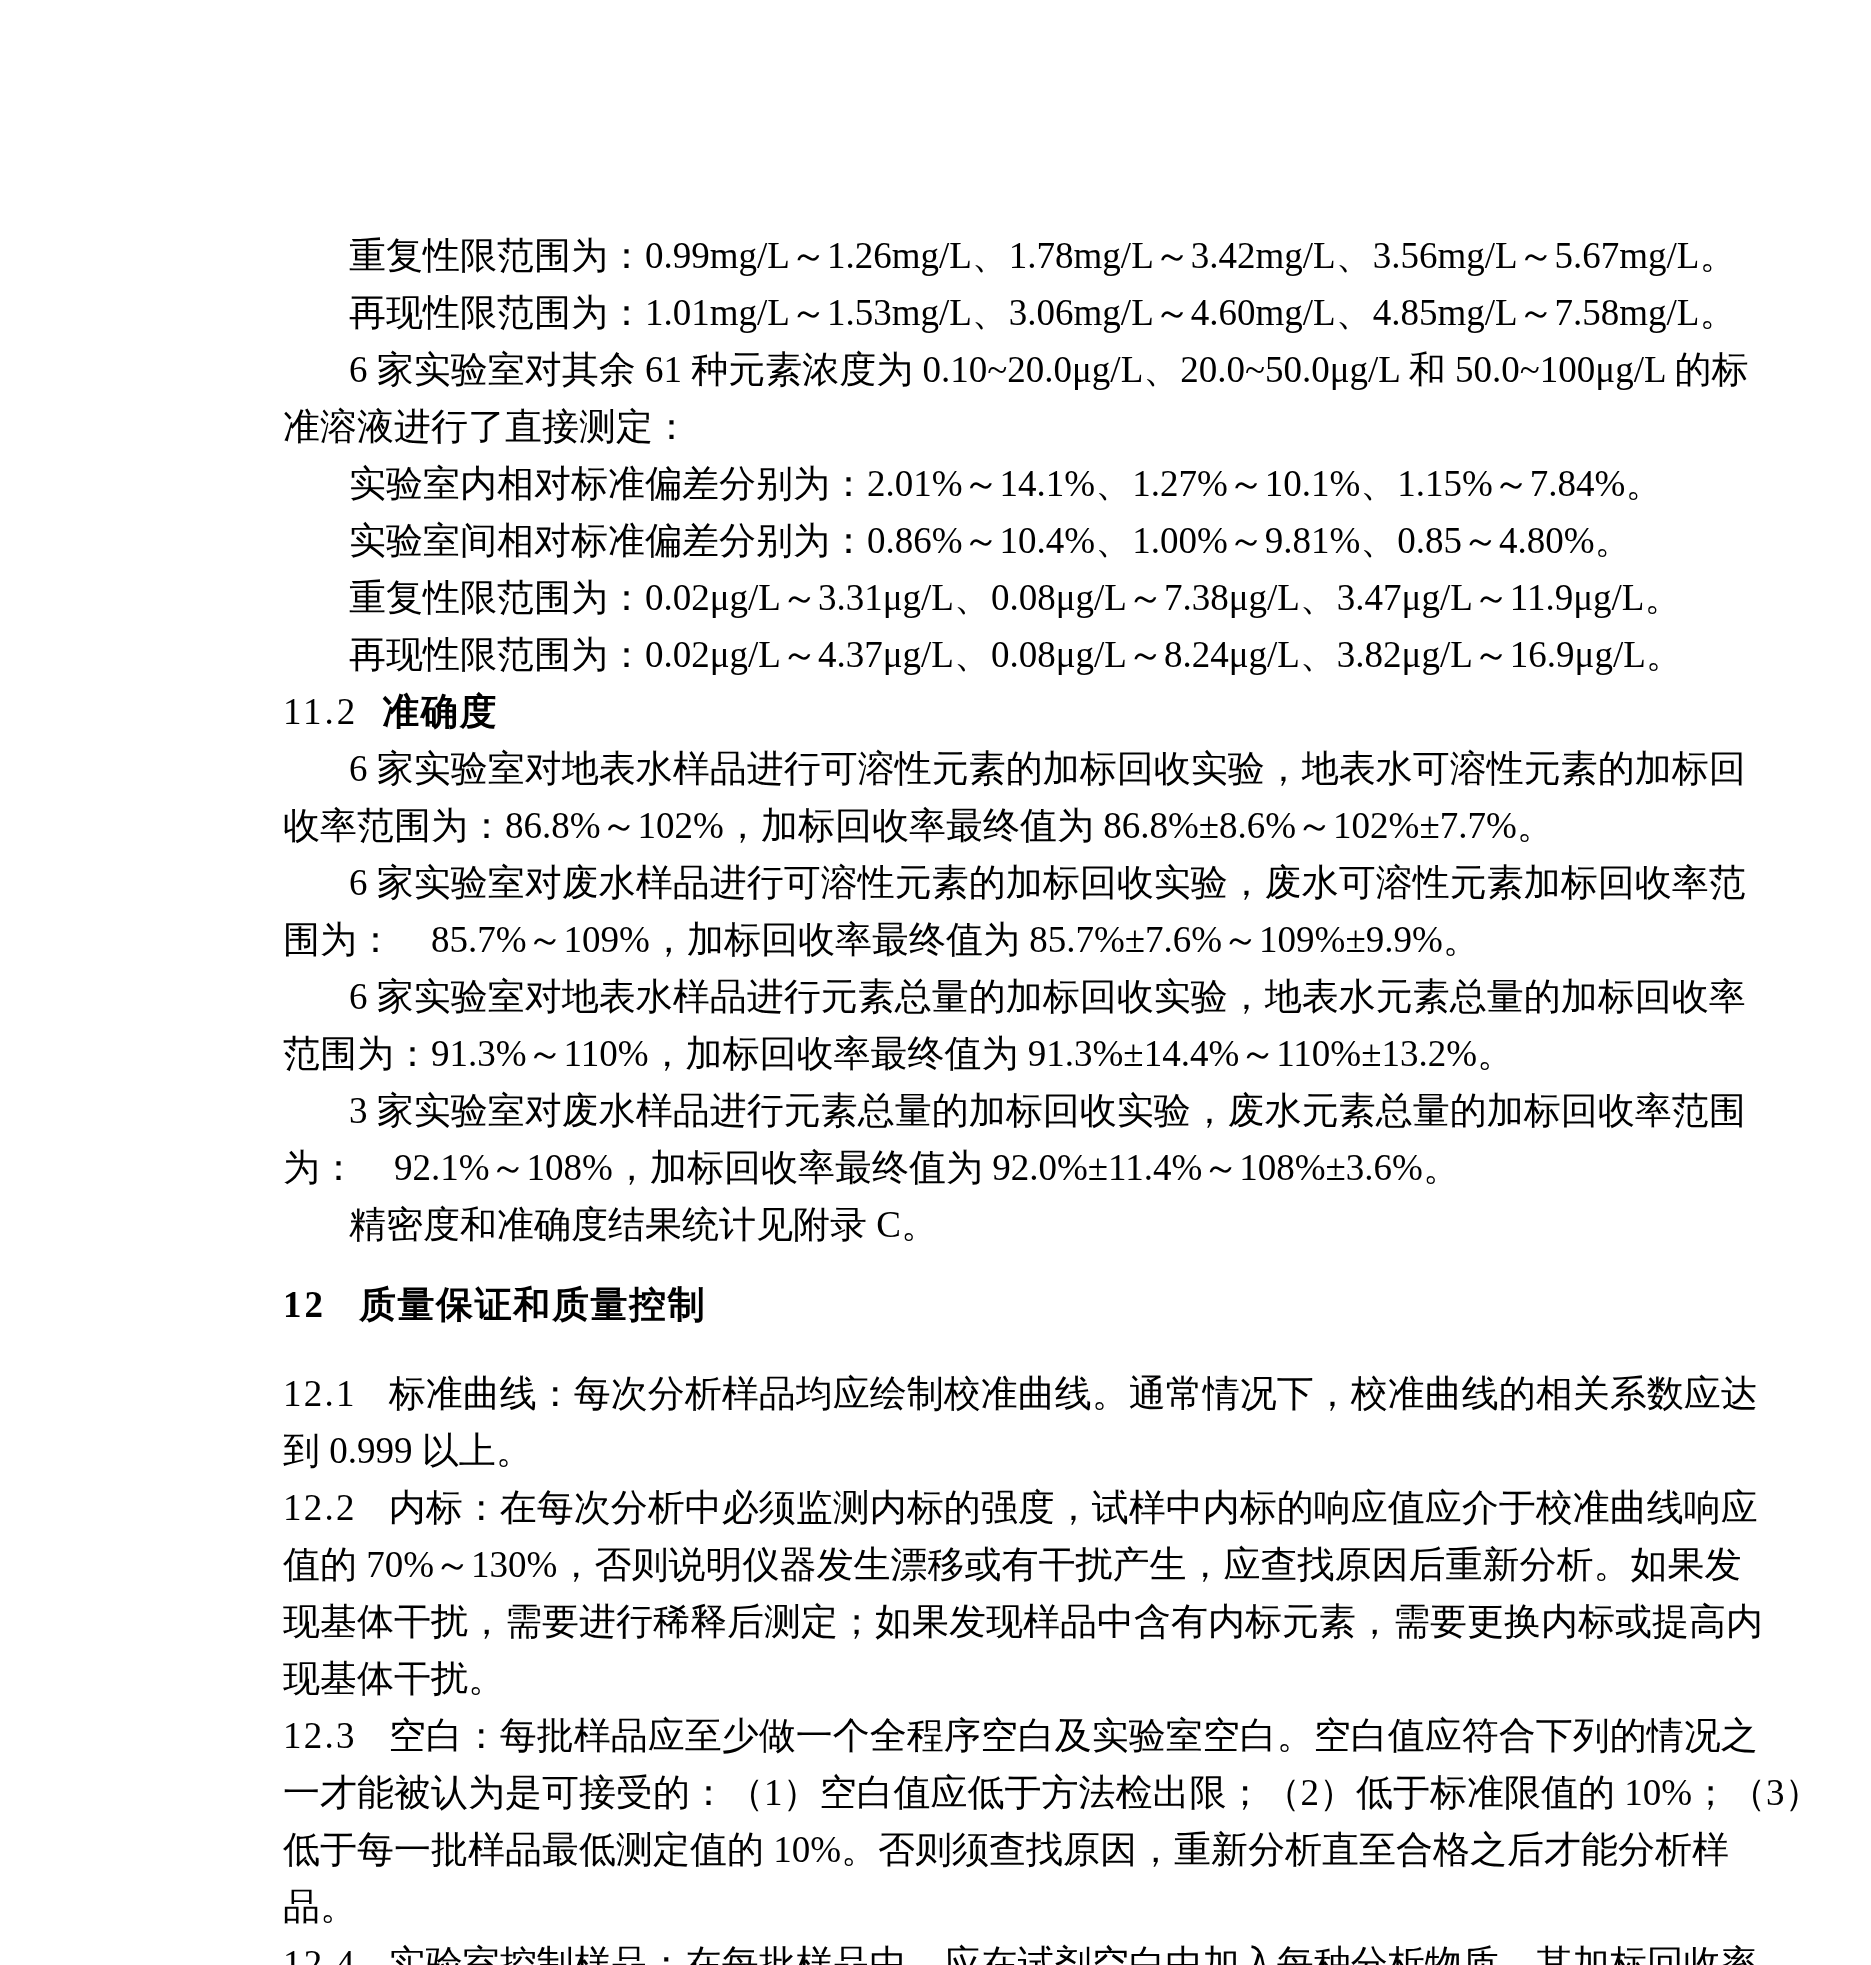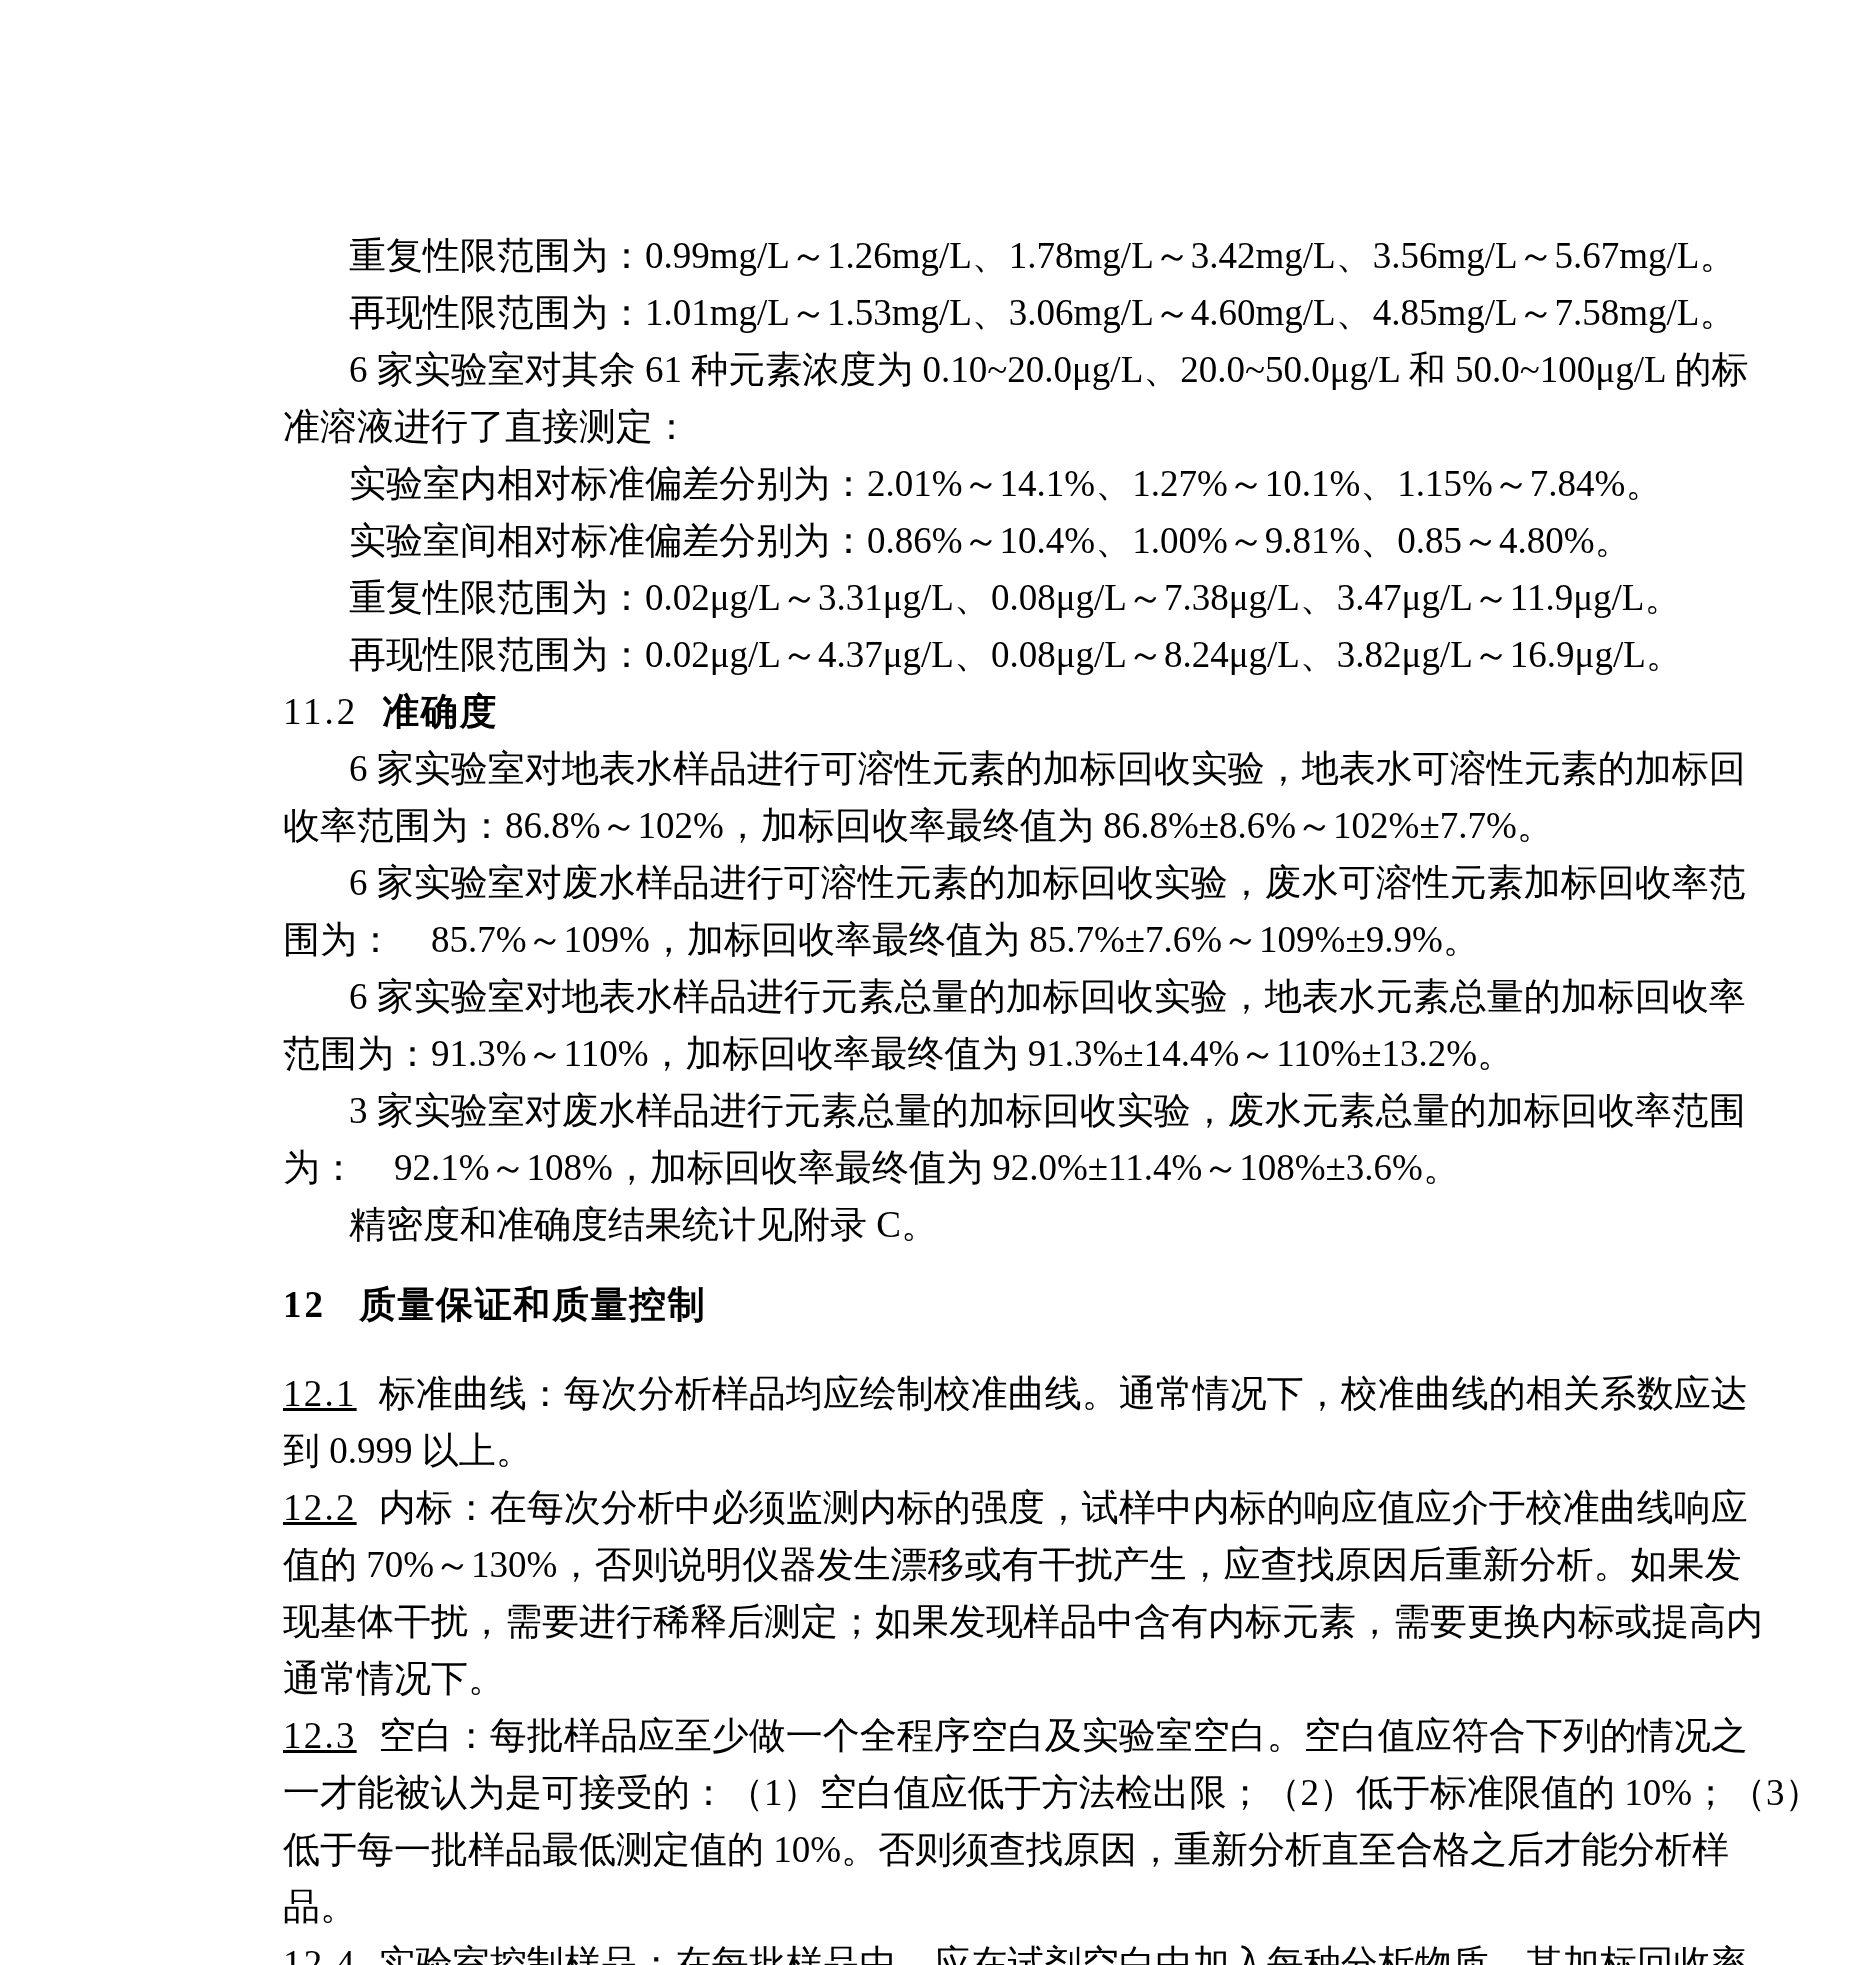--- a/index.html
+++ b/index.html
@@ -25,21 +25,21 @@
   .line {
     height: 57px;
     line-height: 57px;
     font-size: 37px;
     white-space: nowrap;
   }
   
   .p-indent { text-indent: 66px; }
   .p { text-indent: 0; }
   
-  .sec .num { letter-spacing: 0.06em; margin-right: 22px; text-decoration: underline; }
+  .sec .num { letter-spacing: 0.06em; margin-right: 32px; }
   
   .h2 .num { letter-spacing: 0.08em; margin-right: 24px; font-weight: normal; }
   
   .h1 { margin-top: 23px; margin-bottom: 32px; }
   .h1 .num { letter-spacing: 0.08em; margin-right: 33px; font-weight: bold; }
   .h-label {
     font-family: "Liberation Sans", "DejaVu Sans", sans-serif;
     font-weight: bold;
     letter-spacing: 1.6px;
   }
@@ -66,21 +66,21 @@
       <div class="line p">范围为：91.3%～110%，加标回收率最终值为 91.3%±14.4%～110%±13.2%。</div>
       <div class="line p-indent">3 家实验室对废水样品进行元素总量的加标回收实验，废水元素总量的加标回收率范围</div>
       <div class="line p">为：　92.1%～108%，加标回收率最终值为 92.0%±11.4%～108%±3.6%。</div>
       <div class="line p-indent">精密度和准确度结果统计见附录 C。</div>
       <div class="line h1"><span class="num">12</span><span class="h-label">质量保证和质量控制</span></div>
       <div class="line sec"><span class="num">12.1</span><span class="sec-text">标准曲线：每次分析样品均应绘制校准曲线。通常情况下，校准曲线的相关系数应达</span></div>
       <div class="line p">到 0.999 以上。</div>
       <div class="line sec"><span class="num">12.2</span><span class="sec-text">内标：在每次分析中必须监测内标的强度，试样中内标的响应值应介于校准曲线响应</span></div>
       <div class="line p">值的 70%～130%，否则说明仪器发生漂移或有干扰产生，应查找原因后重新分析。如果发</div>
       <div class="line p">现基体干扰，需要进行稀释后测定；如果发现样品中含有内标元素，需要更换内标或提高内</div>
-      <div class="line p">通常情况下。</div>
+      <div class="line p">现基体干扰。</div>
       <div class="line sec"><span class="num">12.3</span><span class="sec-text">空白：每批样品应至少做一个全程序空白及实验室空白。空白值应符合下列的情况之</span></div>
       <div class="line p">一才能被认为是可接受的：（1）空白值应低于方法检出限；（2）低于标准限值的 10%；（3）</div>
       <div class="line p">低于每一批样品最低测定值的 10%。否则须查找原因，重新分析直至合格之后才能分析样</div>
       <div class="line p">品。</div>
       <div class="line sec"><span class="num">12.4</span><span class="sec-text">实验室控制样品：在每批样品中，应在试剂空白中加入每种分析物质，其加标回收率</span></div>
     </div>
 
 </div>
 
 

